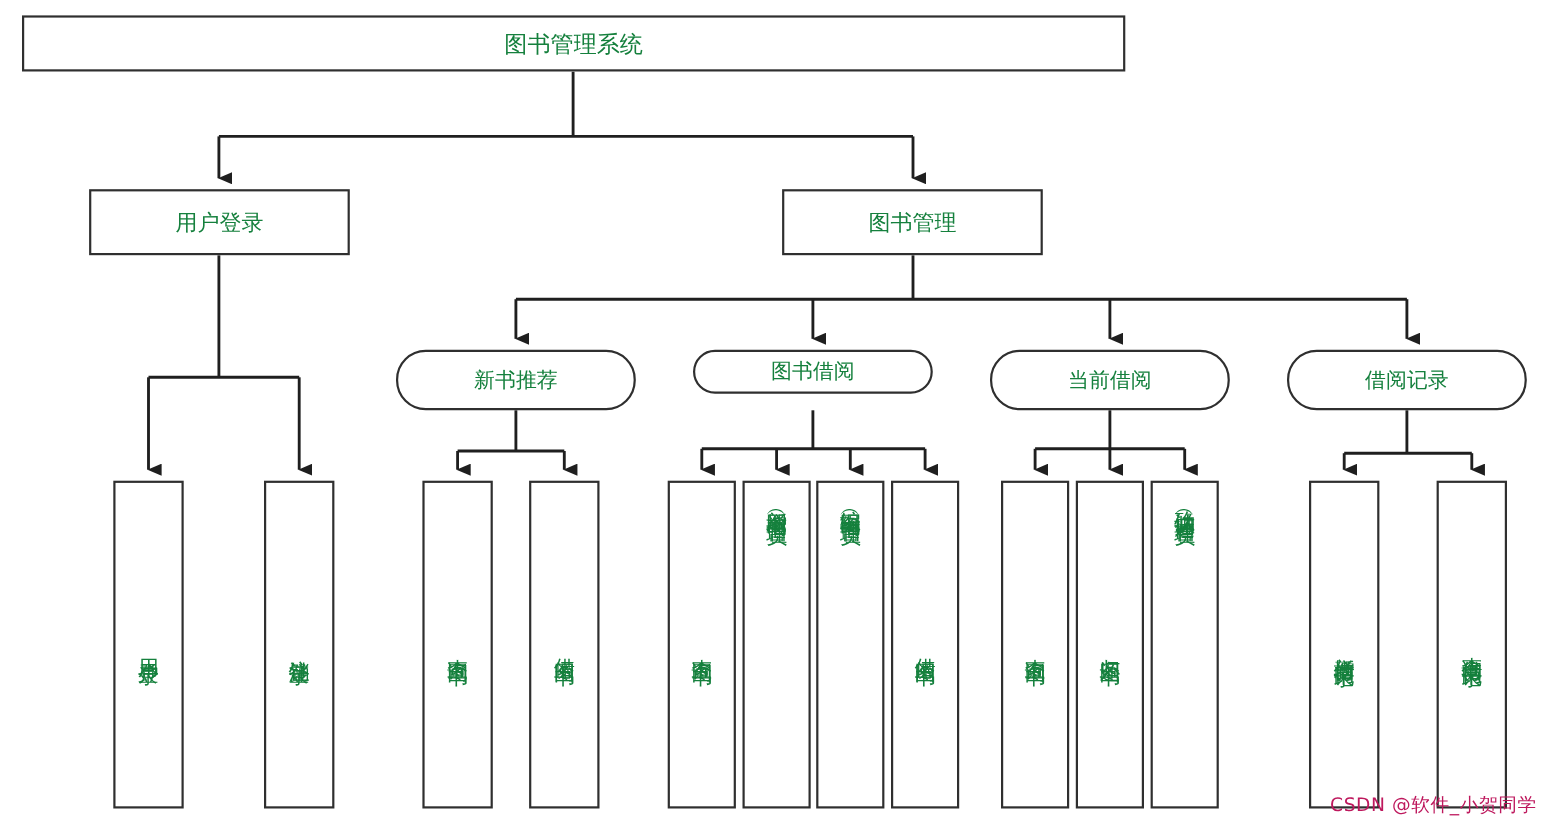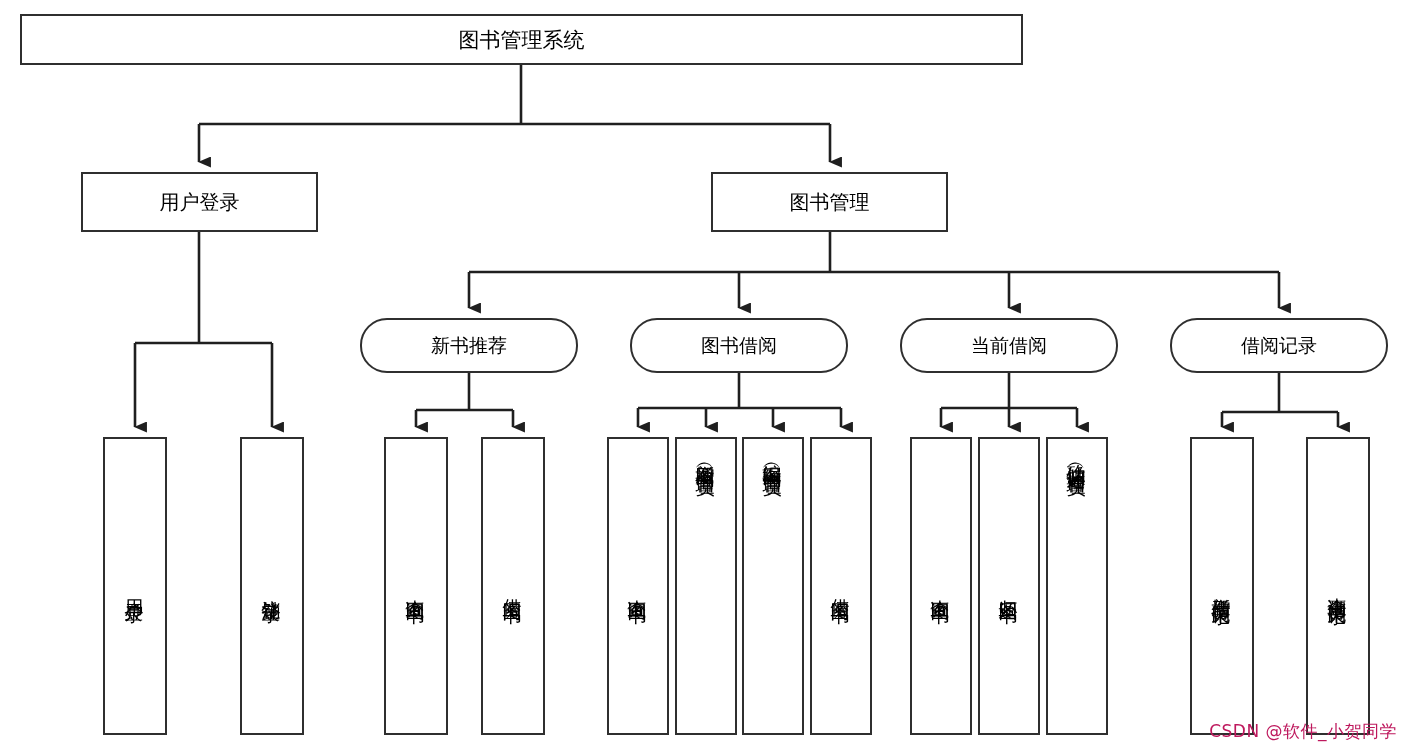--- a/index.html
+++ b/index.html
@@ -1,20 +1,20 @@
 <!DOCTYPE html>
 <html><head>
 <meta charset="utf-8">
 <style>
   html,body{margin:0;padding:0;background:#ffffff;}
   body{width:1405px;height:747px;font-family:"DejaVu Sans","Liberation Sans",sans-serif;overflow:hidden;}
   #stage{position:relative;width:1405px;height:747px;background:#fff;}
   svg.edges{position:absolute;left:0;top:0;width:1405px;height:747px;pointer-events:none;}
   .node{position:absolute;box-sizing:border-box;background:#ffffff;border:2.5px solid #2f2f2f;
-        display:flex;align-items:center;justify-content:center;color:#000000;}
+        display:flex;align-items:center;justify-content:center;color:#15803d;}
   .node.root{font-size:21px;}
   .node.lvl2{font-size:20px;}
   .node.lvl3{font-size:19px;border-radius:27px;}
   .node.leaf{font-size:19px;align-items:flex-start;padding-top:4px;}
   .vtext{writing-mode:vertical-rl;text-orientation:upright;line-height:1.06;letter-spacing:2px;
          white-space:nowrap;text-align:center;}
   .leafwrap{width:100%;height:100%;display:flex;align-items:center;justify-content:center;}
   .leafwrap.topal{align-items:flex-start;padding-top:6px;}
   .watermark{position:absolute;right:8px;bottom:4px;font-size:17px;color:#be185d;
              letter-spacing:0.5px;white-space:nowrap;}
@@ -81,21 +81,21 @@
   <div class="node lvl2" style="left:81px;top:172px;width:237px;height:60px;">
     <span>用户登录</span>
   </div>
   <div class="node lvl2" style="left:711px;top:172px;width:237px;height:60px;text-align:right;">
     <span>图书管理</span>
   </div>
 
   <div class="node lvl3" style="left:360px;top:318px;width:218px;height:55px;">
     <span>新书推荐</span>
   </div>
-  <div class="node lvl3" style="left:630px;top:318px;width:218px;height:55px;">
+  <div class="node lvl3" style="left:630px;top:318px;width:218px;height:40px;">
     <span>图书借阅</span>
   </div>
   <div class="node lvl3" style="left:1170px;top:318px;width:218px;height:55px;">
     <span>借阅记录</span>
   </div>
   <div class="node lvl3" style="left:900px;top:318px;width:218px;height:55px;">
     <span>当前借阅</span>
   </div>
 
   <div class="node leaf" style="left:103px;top:437px;width:64px;height:298px;">

